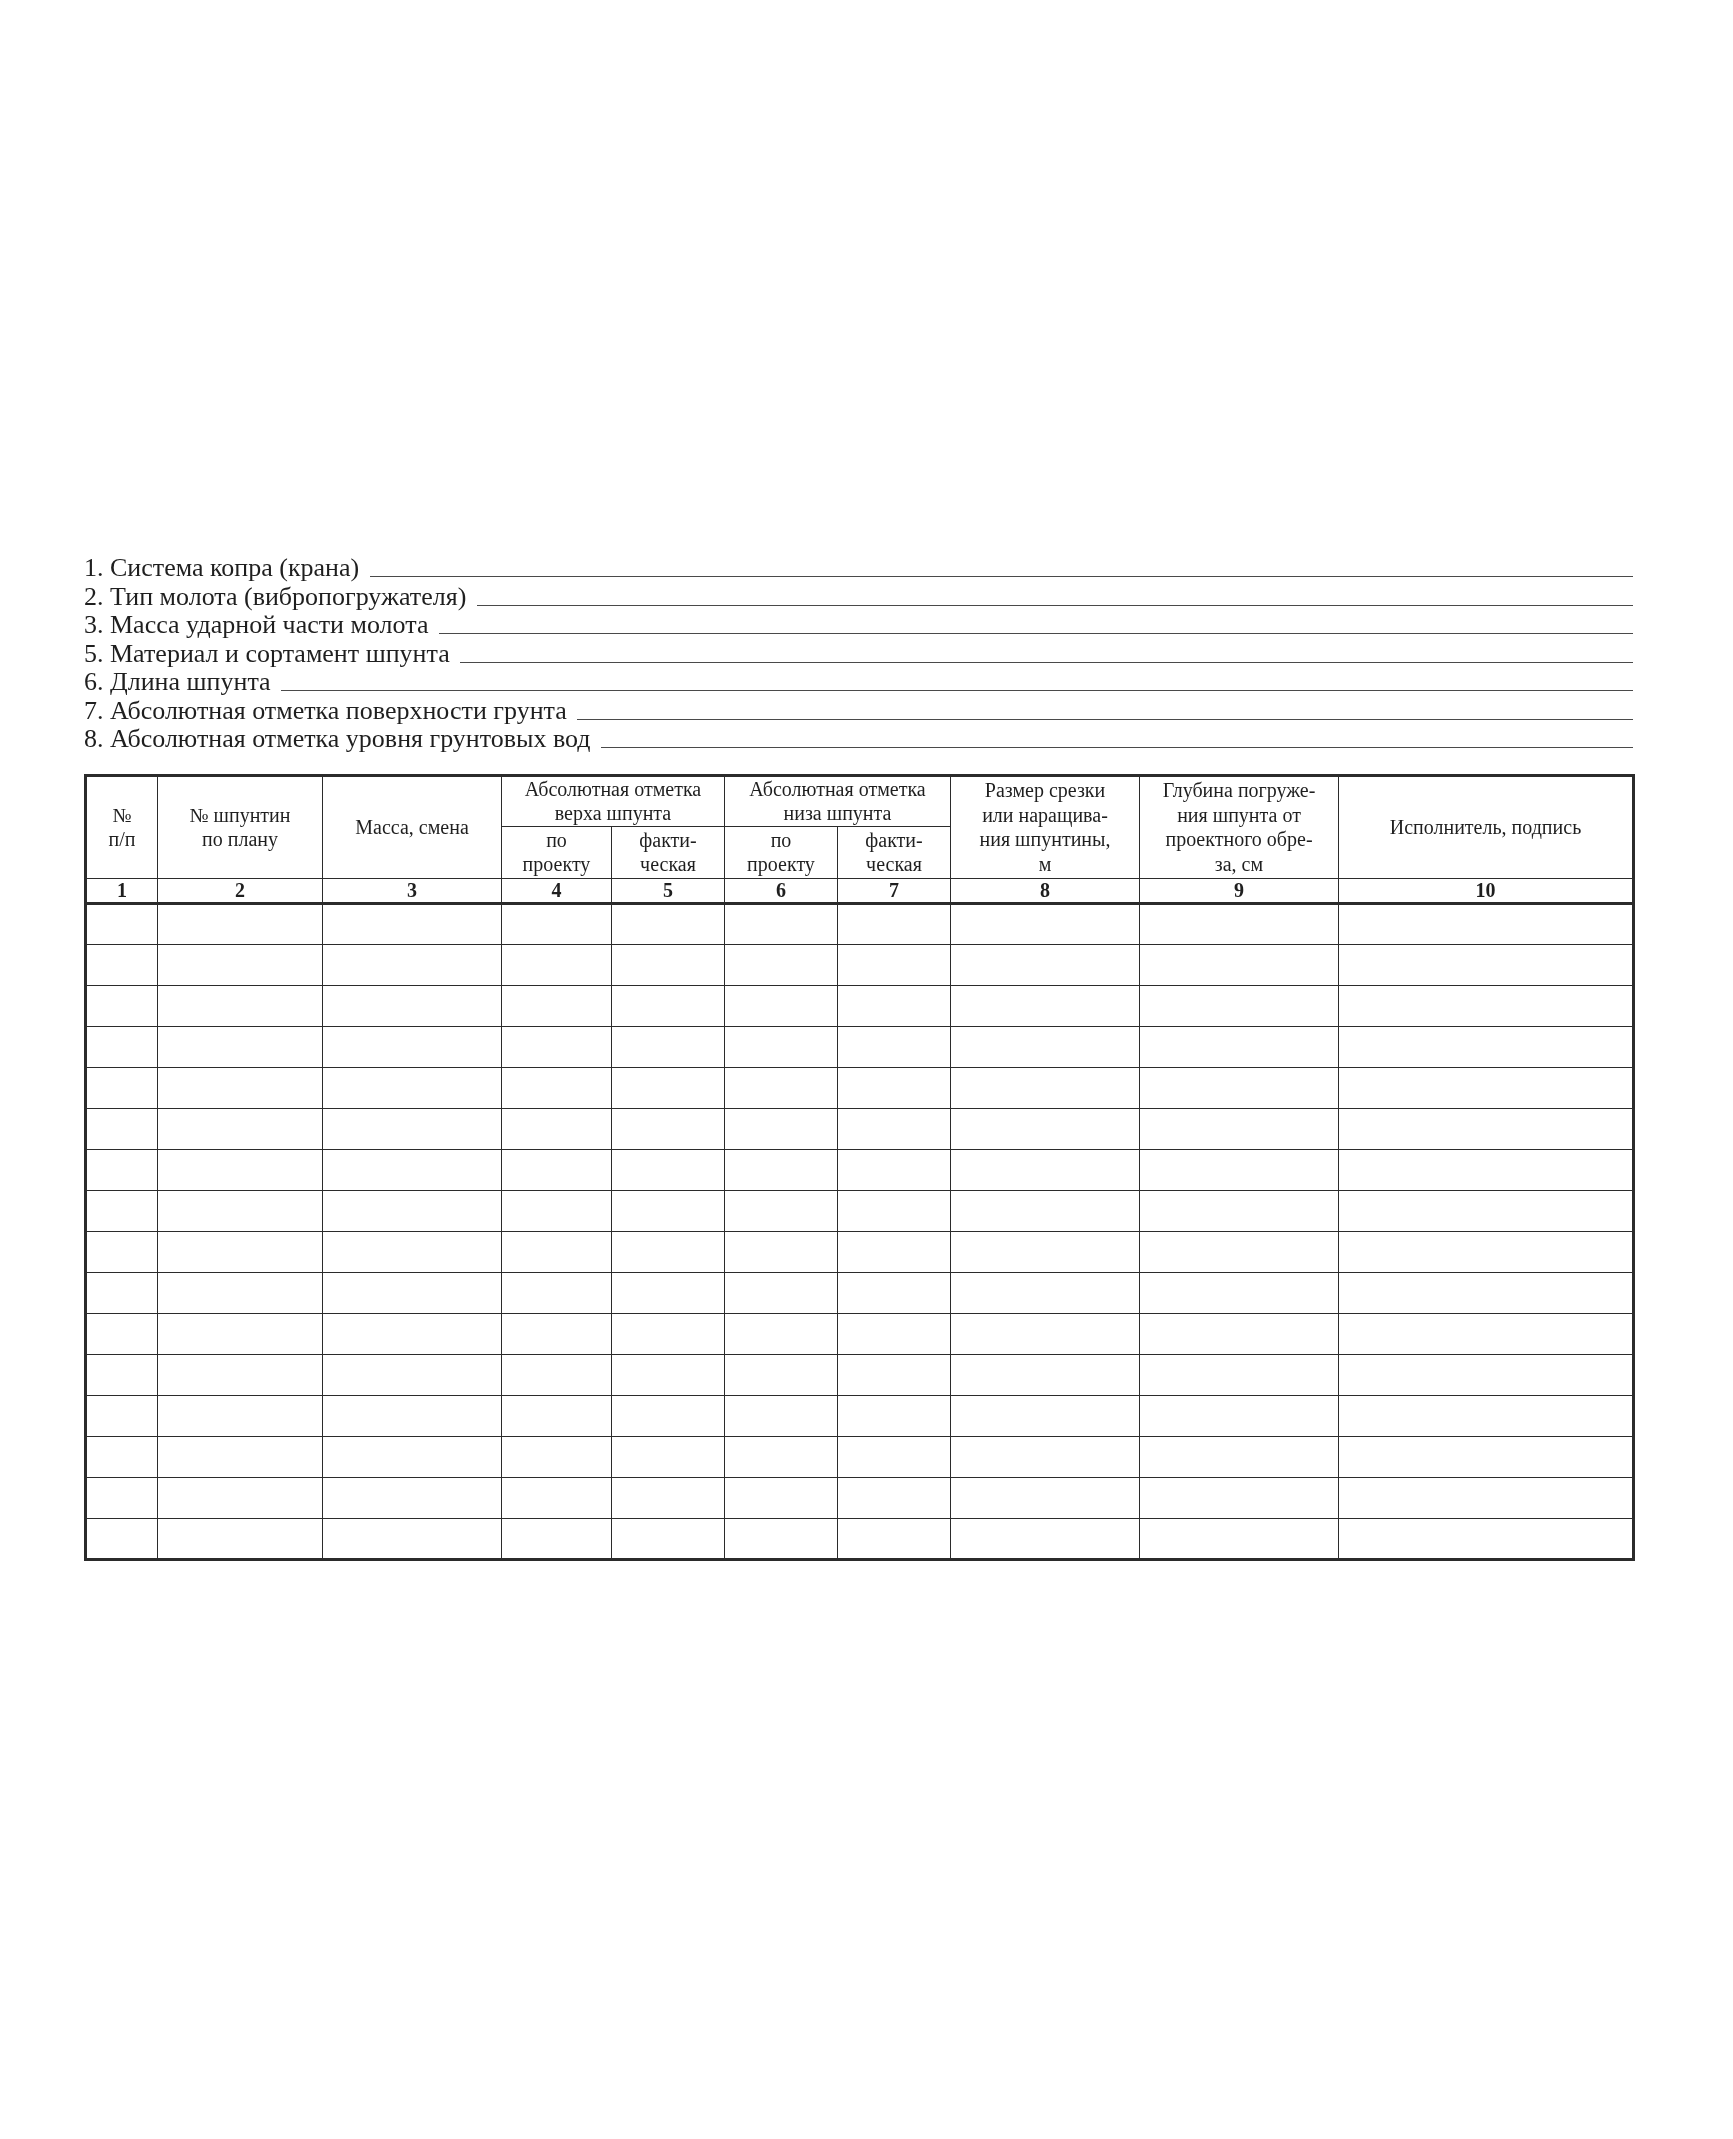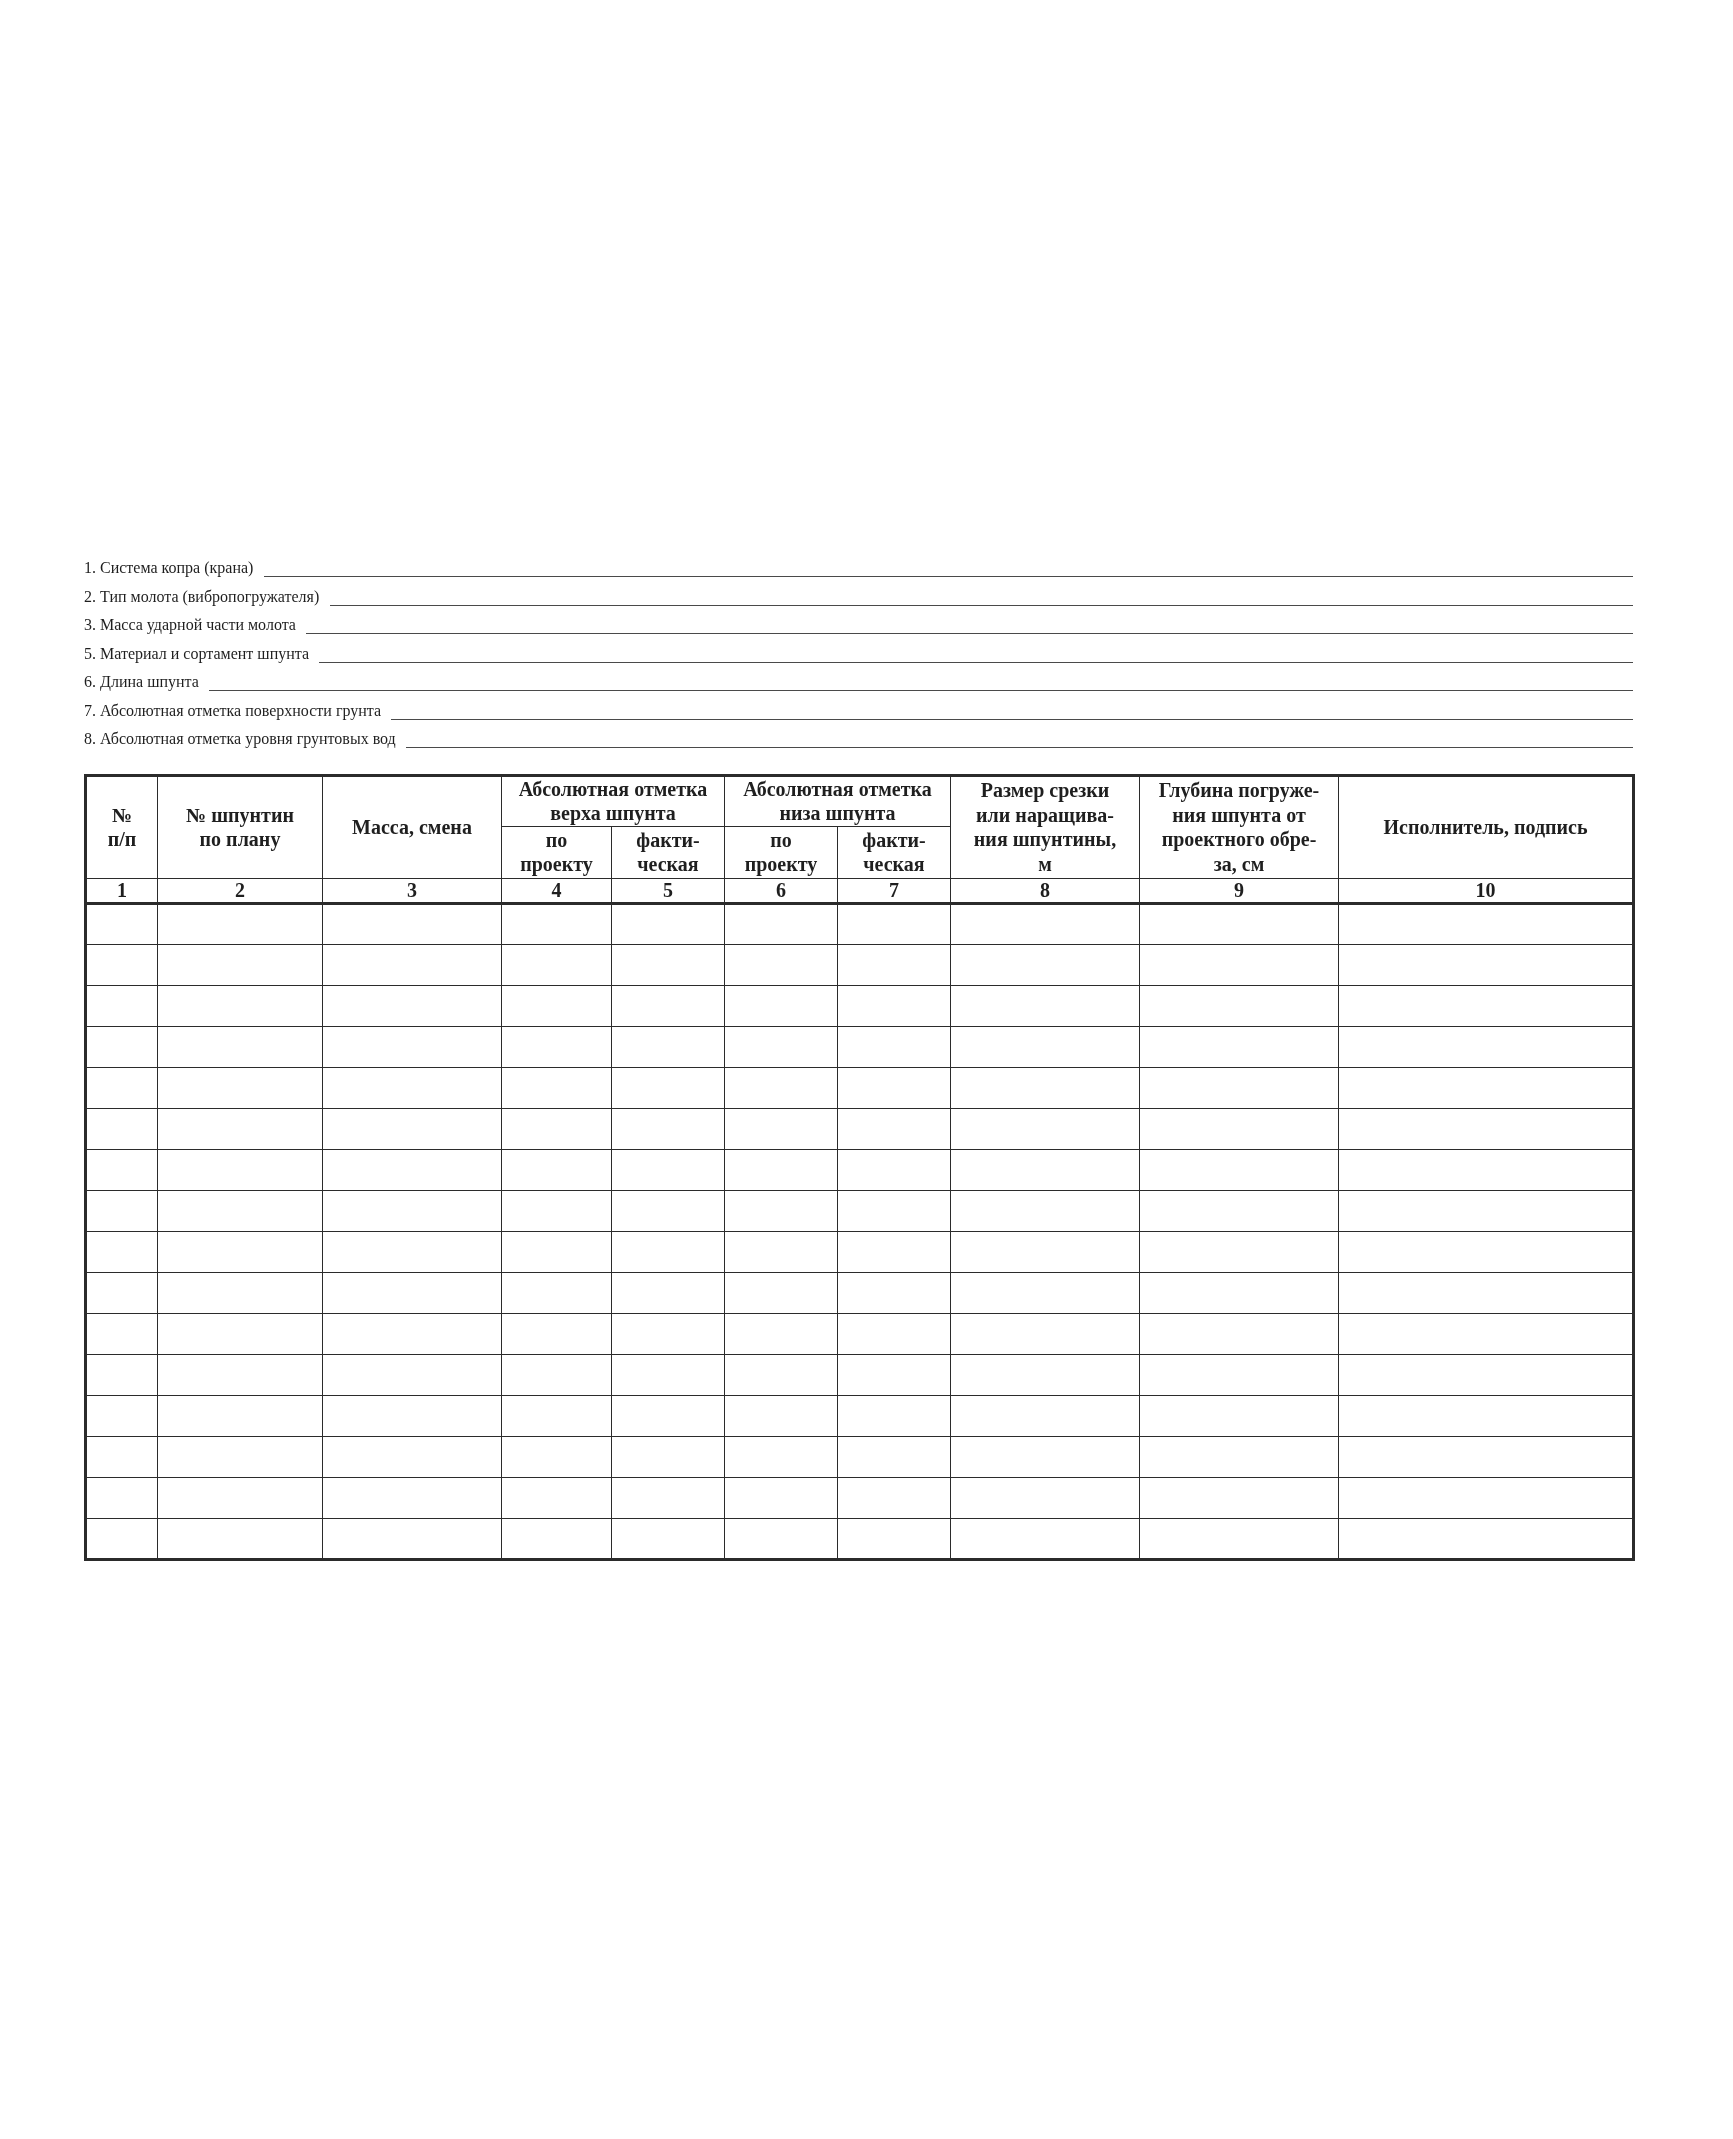--- a/index.html
+++ b/index.html
@@ -16,21 +16,21 @@
     background: #ffffff;
     overflow: hidden;
   }
   .content {
     position: absolute;
     left: 84px; top: 554px;
     width: 1549px;
   }
 
   
-  .fields { font-size: 16px; }
+  .fields { font-size: 26px; }
   .field-row {
     display: flex;
     height: 28.5px;
     align-items: flex-start;
   }
   .field-label {
     white-space: nowrap;
     line-height: 28.5px;
   }
   .fill-line {
@@ -48,21 +48,21 @@
     width: 1549px;
     margin-top: 20px;
   }
   table.log, table.log th, table.log td {
     border: 1.5px solid #2b2b2b;
   }
   table.log { border-width: 3px; }
   table.log th {
     font-size: 20px;
     line-height: 24.5px;
-    font-weight: bold;
+    font-weight: normal;
     text-align: center;
     vertical-align: middle;
     white-space: pre-line;
     padding: 0 3px;
   }
   tr.header-group-row { height: 49px; }
   tr.header-sub-row   { height: 52px; }
   tr.numbers-row td {
     height: 22px;
     font-size: 20px;

